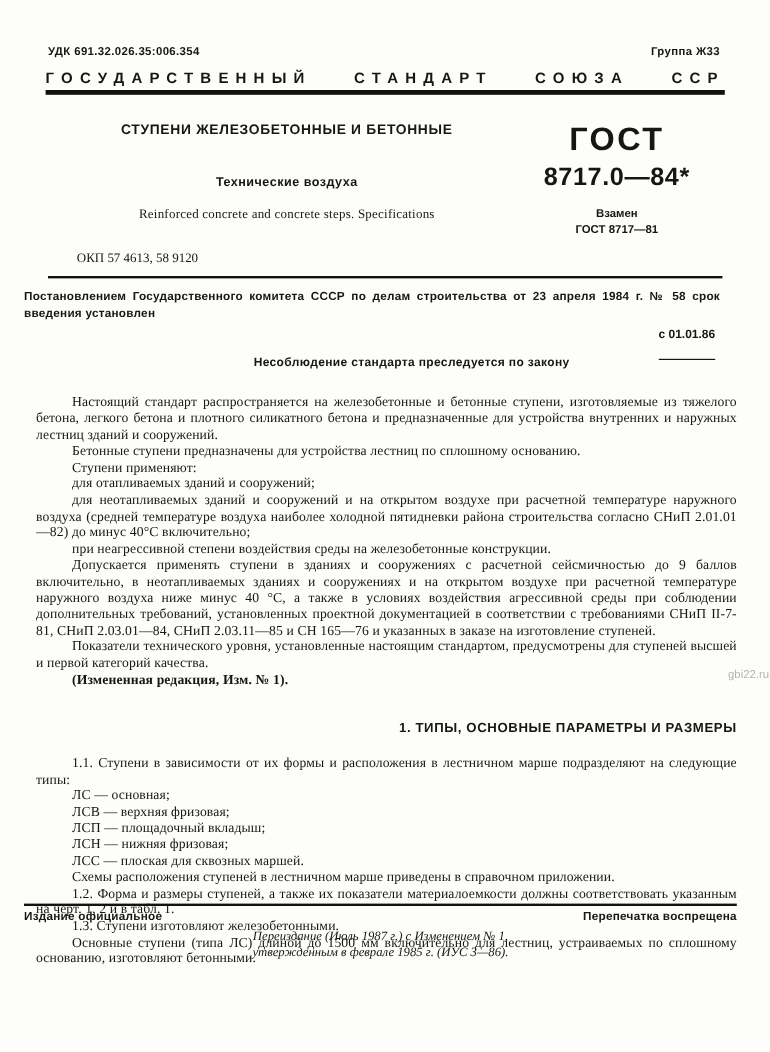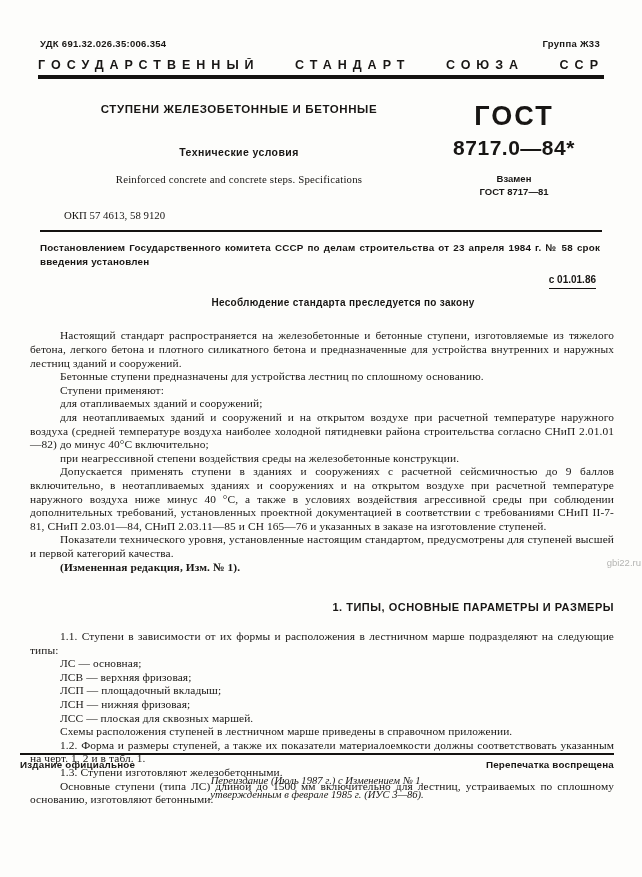--- a/index.html
+++ b/index.html
@@ -50,31 +50,31 @@
     width:168px;text-align:center;
     font-family:"Liberation Sans", sans-serif;font-weight:bold;
   }
   .gost-label{font-size:27px;letter-spacing:2px;line-height:1;}
   .gost-number{font-size:21px;letter-spacing:.5px;margin-top:6px;white-space:nowrap;}
   .vzamen{font-size:9.5px;margin-top:13px;}
   .vzamen-number{font-size:9.5px;margin-top:2px;}
   .okp{font-size:10.8px;margin:12px 0 0 64px;}
   
   .decree{
-    margin:9px 42px 0 40px;
+    margin:9px 42px 0 20px;
     font-family:"Liberation Sans", sans-serif;
     font-weight:bold;font-size:9.8px;line-height:1.45;
     text-align:justify;letter-spacing:.2px;
   }
   .effective-date{
     text-align:right;margin:5px 46px 0 0;
     font-family:"Liberation Sans", sans-serif;
     font-weight:bold;font-size:10px;
   }
-  .effective-date span{border-bottom:1.6px solid #141210;padding-bottom:3px;}
+  .effective-date span{border-bottom:1.6px solid #141210;padding-bottom:14px;}
   .law-notice{
     text-align:center;margin-top:12px;
     font-family:"Liberation Sans", sans-serif;
     font-weight:bold;font-size:10px;letter-spacing:.3px;padding-left:44px;
   }
   
   .body-text{margin:21px 28px 0 30px;font-size:11.4px;line-height:13.6px;letter-spacing:.1px;}
   .para{text-align:justify;text-indent:30px;}
   .para-bold{font-weight:bold;}
   .section-heading{
@@ -110,21 +110,21 @@
     <span>УДК 691.32.026.35:006.354</span>
     <span>Группа Ж33</span>
   </div>
 
   <div class="banner">ГОСУДАРСТВЕННЫЙ СТАНДАРТ СОЮЗА ССР</div>
   <div class="rule-thick"></div>
 
   <div class="title-block">
     <div class="title-left">
       <div class="doc-title">СТУПЕНИ ЖЕЛЕЗОБЕТОННЫЕ И БЕТОННЫЕ</div>
-      <div class="doc-subtitle">Технические условия</div>
+      <div class="doc-subtitle">Технические воздуха</div>
       <div class="doc-subtitle-en">Reinforced concrete and concrete steps. Specifications</div>
     </div>
     <div class="title-right">
       <div class="gost-label">ГОСТ</div>
       <div class="gost-number">8717.0—84*</div>
       <div class="vzamen">Взамен</div>
       <div class="vzamen-number">ГОСТ 8717—81</div>
     </div>
   </div>
 

